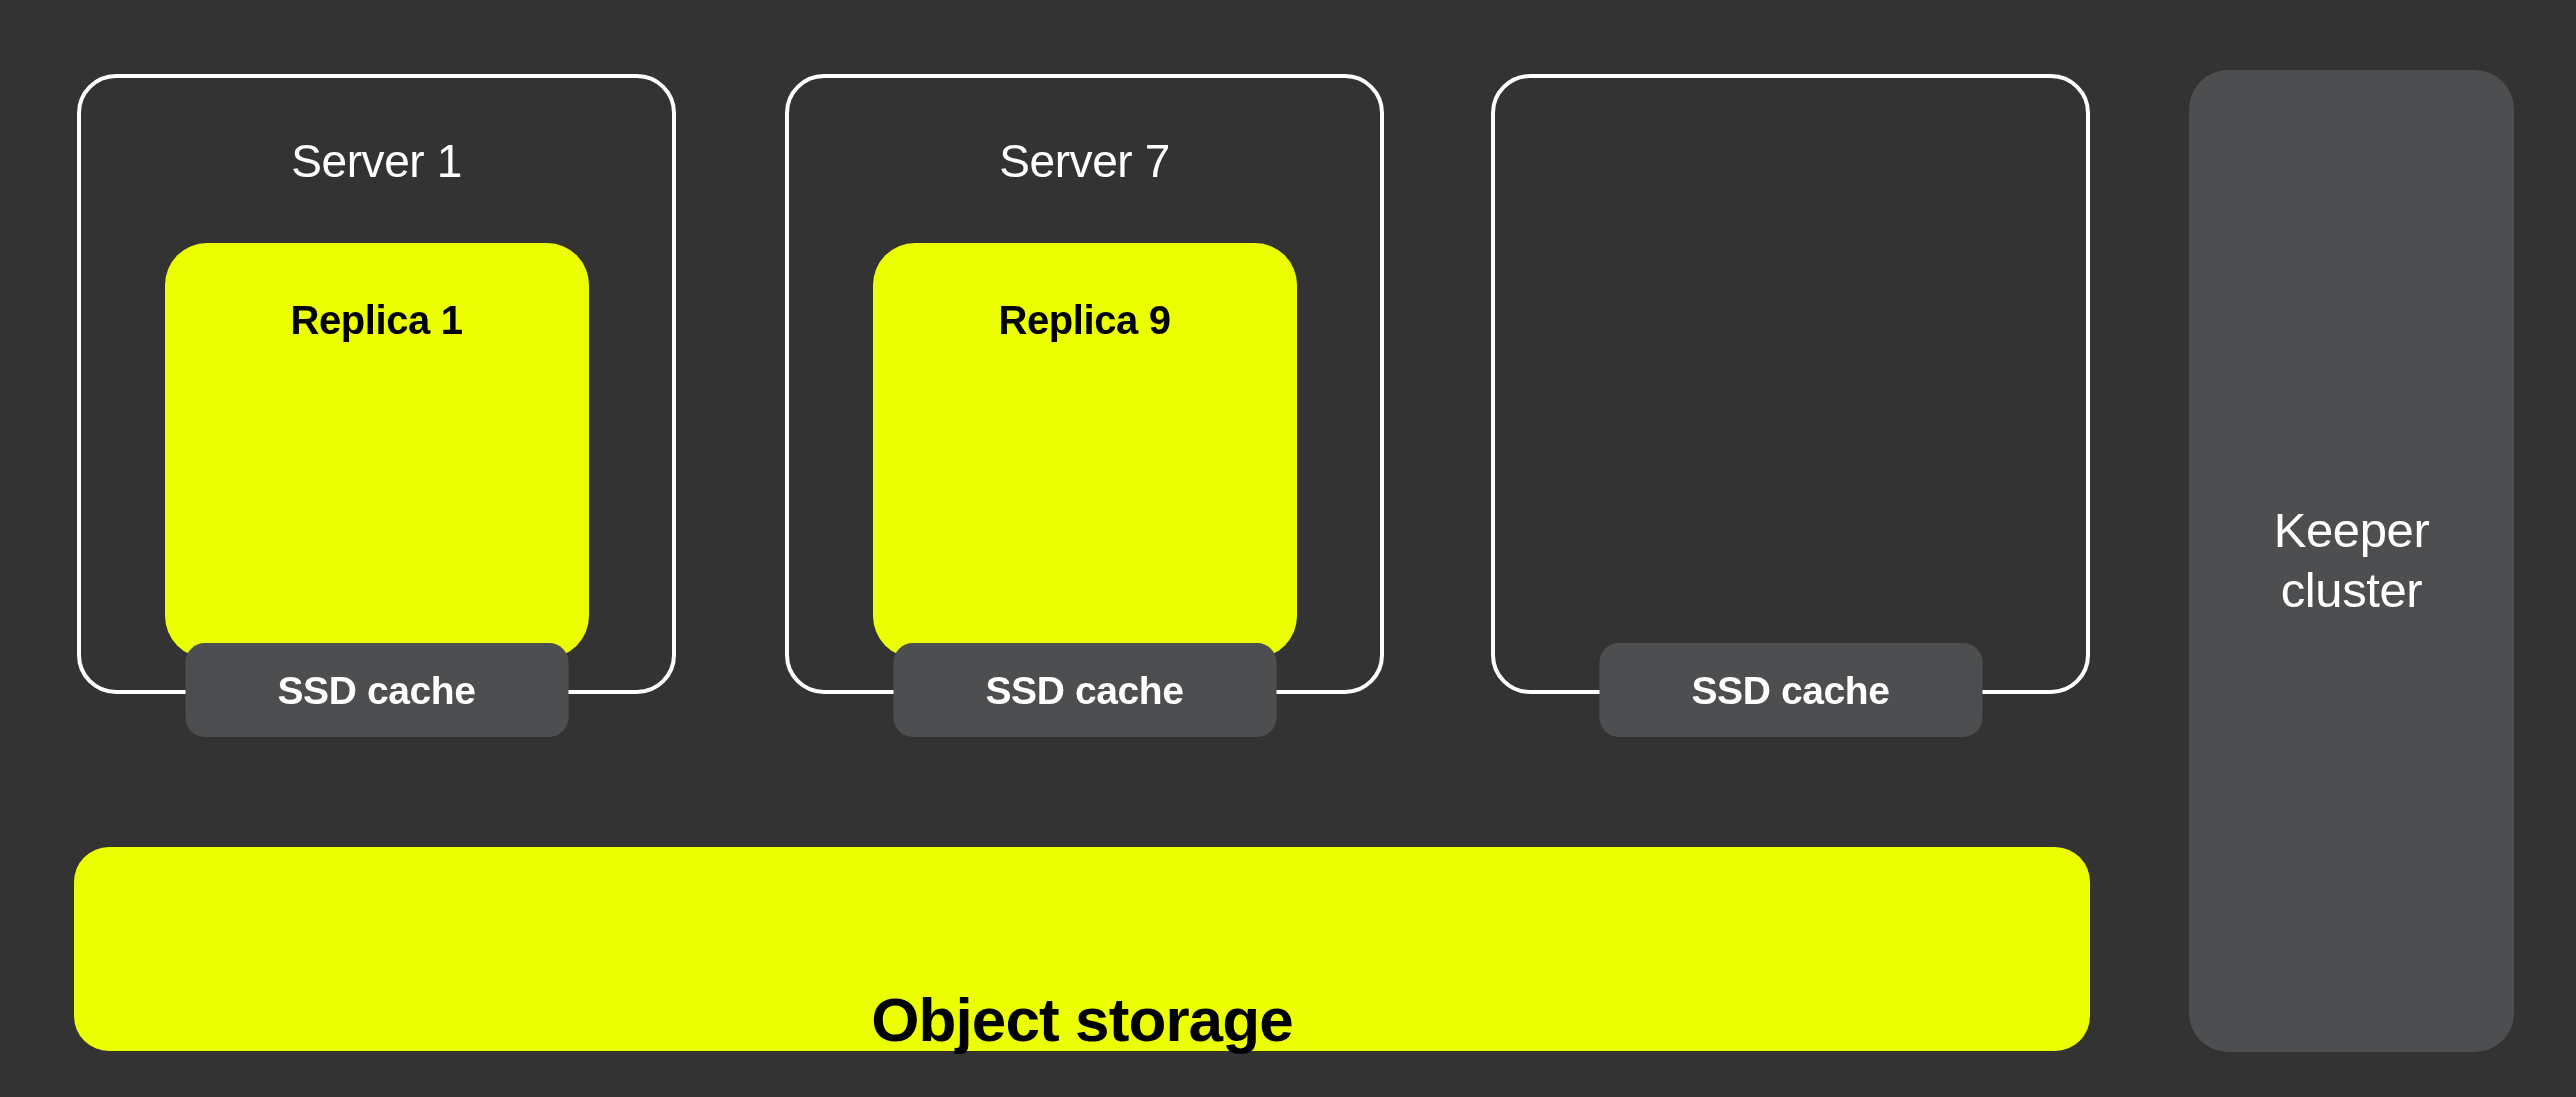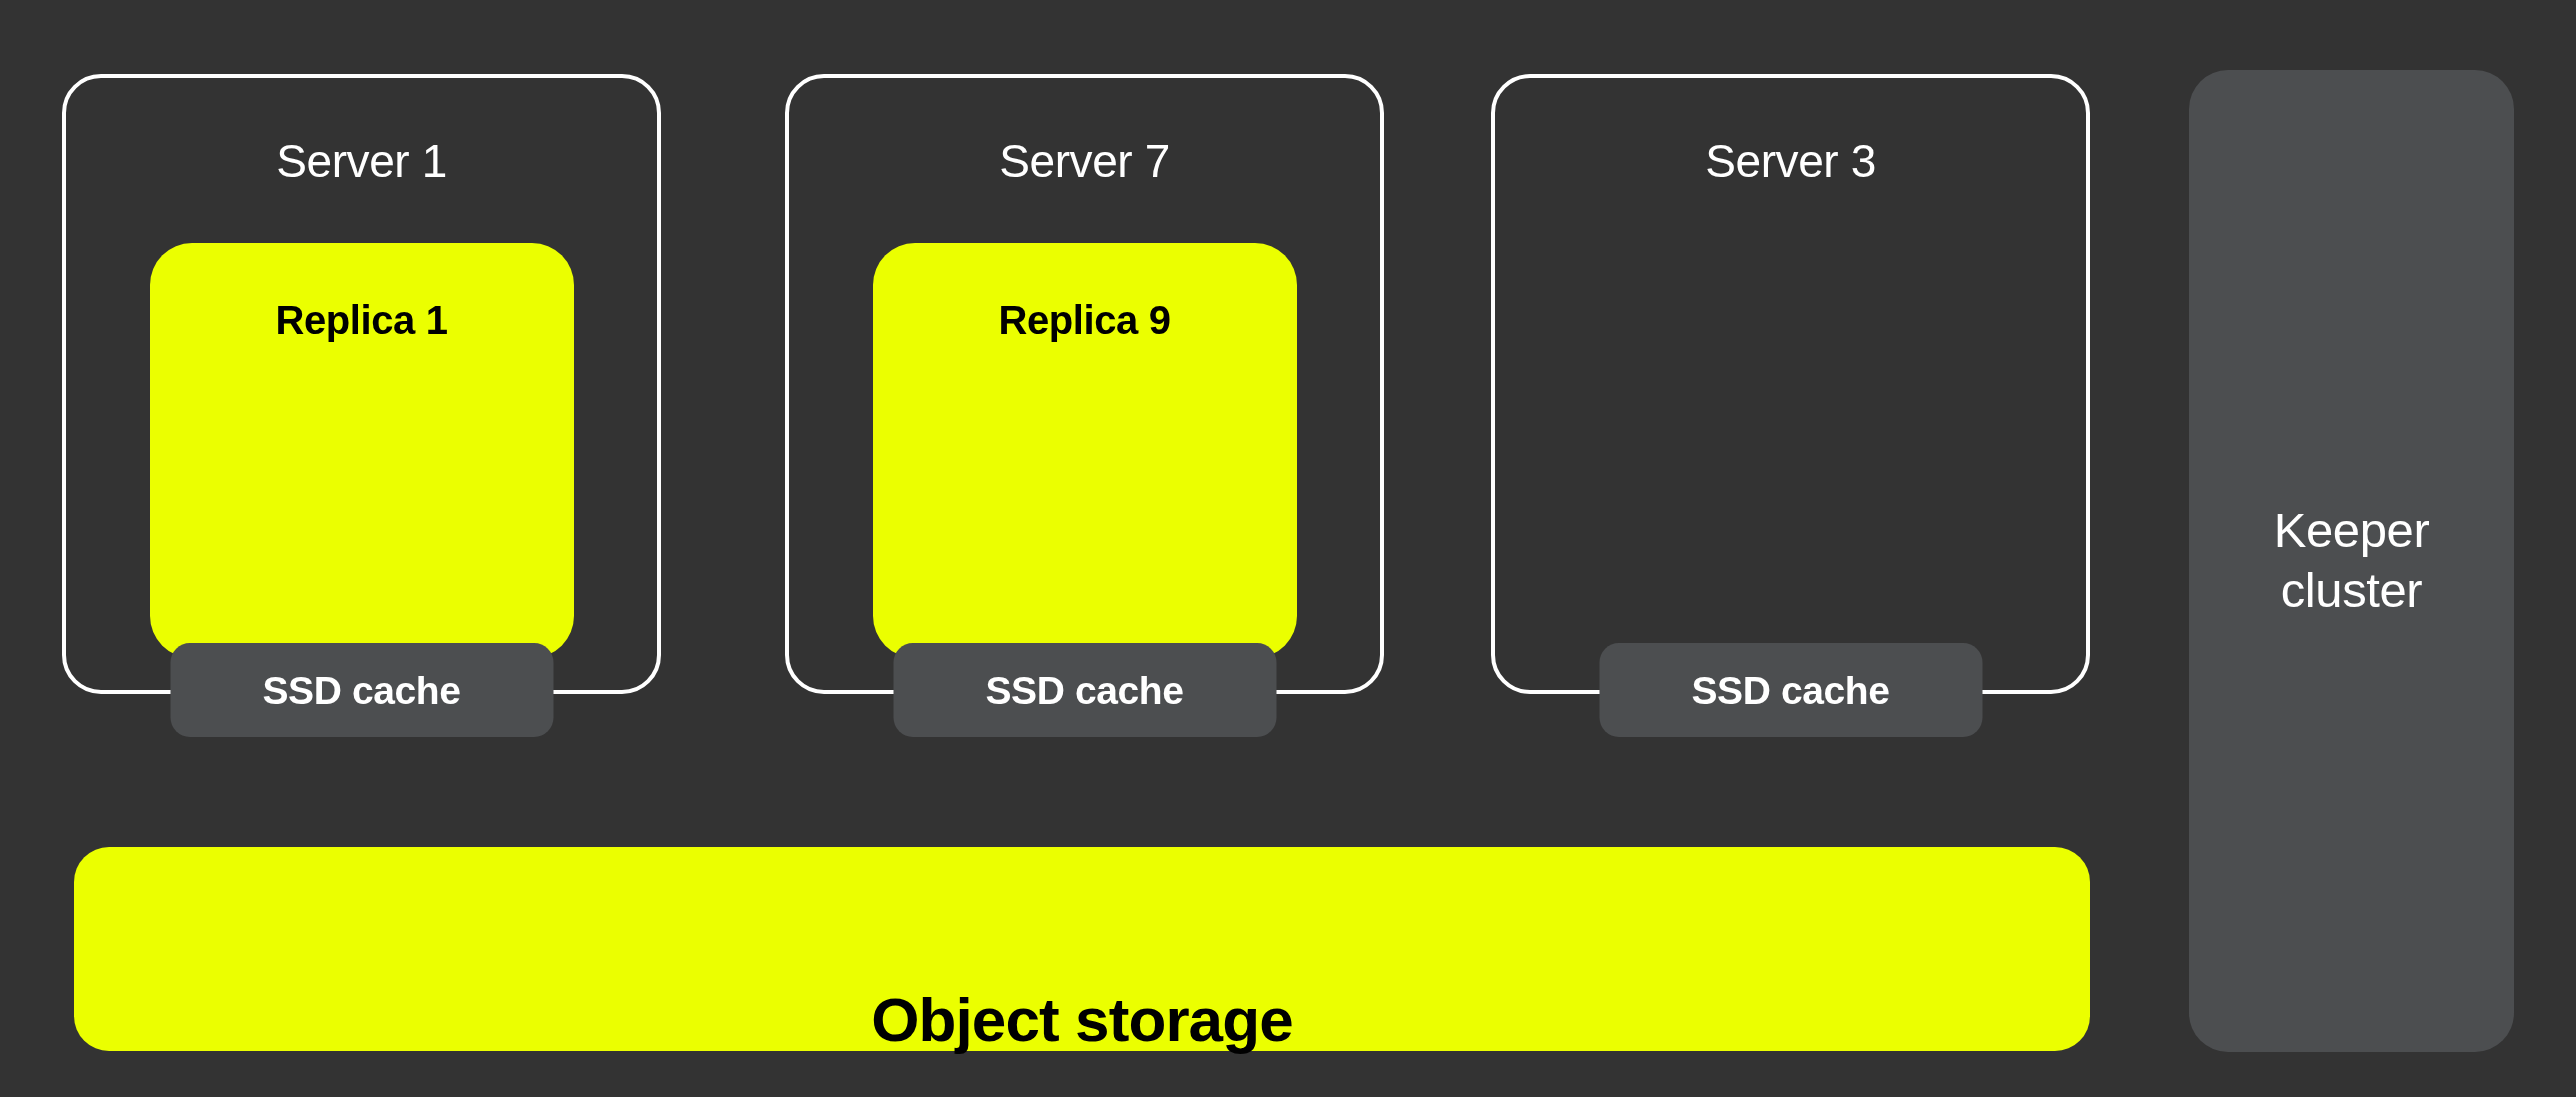--- a/index.html
+++ b/index.html
@@ -20,21 +20,21 @@
   .server-box {
     position: absolute;
     top: 74px;
     width: 599px;
     height: 620px;
     box-sizing: border-box;
     border: 4.4px solid #ffffff;
     border-radius: 39px;
     background: transparent;
   }
-  .server-box.s1 { left: 62px; padding-left: 16px;  }
+  .server-box.s1 { left: 77px; padding-left: 16px;  }
   .server-box.s2 { left: 785px; }
   .server-box.s3 { left: 1491px;}
 
   .server-title {
     position: absolute;
     top: 60px;
     left: 0;
     width: 100%;
     text-align: center;
     color: #ffffff;
@@ -151,21 +151,20 @@
     <div class="server-title">Server 7</div>
     <div class="replica-box">
       <div class="replica-label">Replica 9</div>
     </div>
     <div class="ssd-cache">
       <span class="ssd-cache-label">SSD cache</span>
     </div>
   </div>
 
   <div class="server-box s3">
-    <div class="server-title">Server 3</div>
     <div class="ssd-cache">
       <span class="ssd-cache-label">SSD cache</span>
     </div>
   </div>
 
   <div class="object-storage">
     <span class="object-storage-label">Object storage</span>
   </div>
 
   <div class="keeper-cluster">

